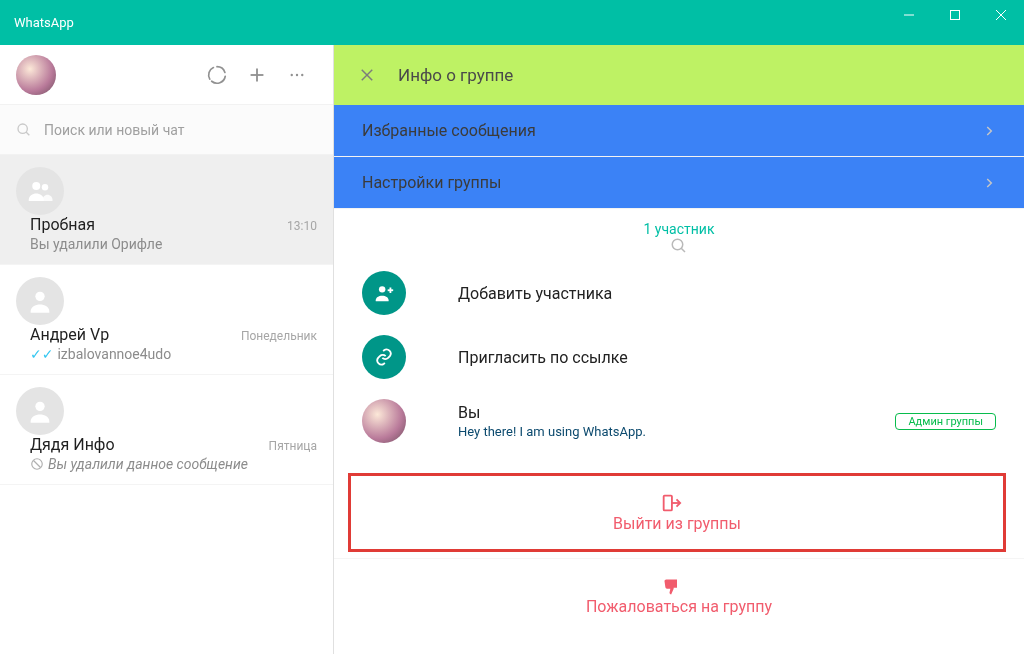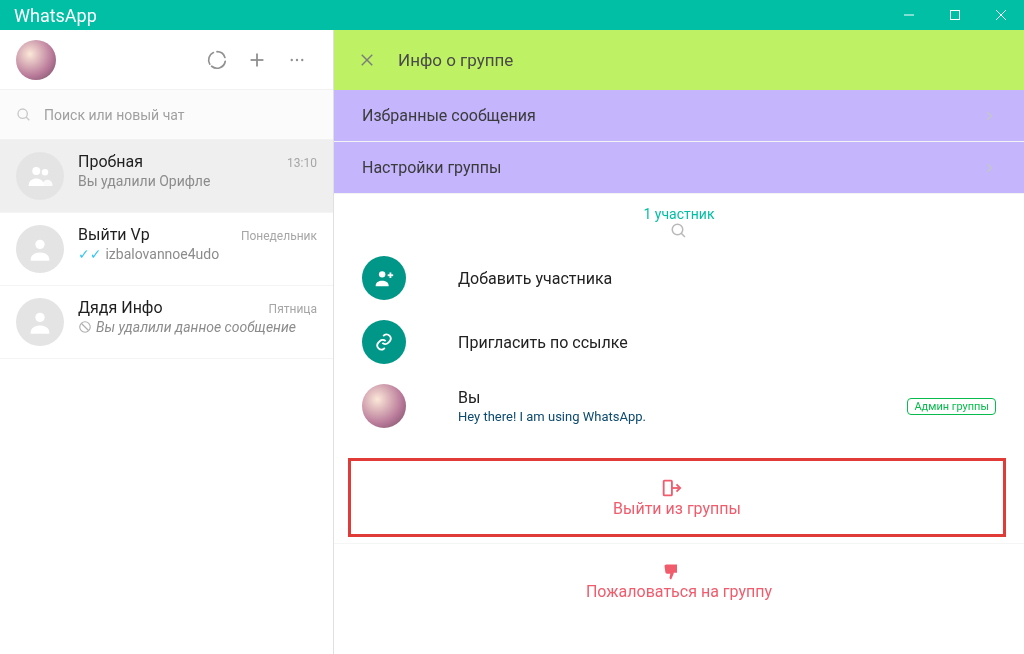--- a/index.html
+++ b/index.html
@@ -6,26 +6,26 @@
   body {
     font-family: "Segoe UI", -apple-system, Roboto, Arial, sans-serif;
     background: #f9f9f9;
     width: 1024px;
     height: 654px;
     overflow: hidden;
     color: #4a4a4a;
   }
   .window { width: 1024px; height: 654px; background: #fff; }
   .titlebar {
-    height: 30px;
+    height: 45px;
     background: #00bfa5;
     display: flex;
     align-items: center;
     color: #fff;
-    font-size: 18px;
+    font-size: 13px;
     padding-left: 14px;
     position: relative;
   }
   .win-controls {
     position: absolute;
     right: 0;
     top: 0;
     height: 30px;
     display: flex;
   }
@@ -59,21 +59,21 @@
     display: flex;
     align-items: center;
     background: #fbfbfb;
     padding: 0 16px;
     color: #a0a0a0;
     font-size: 14px;
     border-bottom: 1px solid #f2f2f2;
   }
   .search-row .sicon { width: 28px; display:flex; align-items:center; color:#c9c9c9;}
   .chat-item {
-    display: flex; padding: 12px 16px; border-bottom: 1px solid #f4f4f4;
+    display: flex; padding: 12px 16px; border-bottom: 1px solid #f4f4f4; flex-direction: column;
   }
   .chat-item.active { background: #efefef; }
   .chat-avatar {
     width: 48px; height: 48px; border-radius: 50%;
     background: #e4e4e4; flex-shrink: 0; display:flex; align-items:center; justify-content:center;
     color: #fff;
   }
   .chat-body { flex:1; margin-left: 14px; min-width: 0;}
   .chat-top { display:flex; justify-content: space-between; align-items: baseline;}
   .chat-name { font-size: 16px; color: #1f1f1f; }
@@ -84,21 +84,21 @@
   .chat-sub.italic { font-style: italic; }
 
   .content { flex: 1; display: flex; flex-direction: column; background: #fff;}
   .info-header {
     height: 60px; background: #bef264; display: flex; align-items: center;
     padding: 0 24px;
   }
   .info-header .close { color: #7c7c7c; width: 40px;}
   .info-header .title { font-size: 17px; color: #4a4a4a; }
   .scroll-area { flex:1; overflow-y: auto; background: #fff;}
-  .section-card { background: #c4b5fd; }
+  .section-card { background: #3b82f6; }
   .row-nav {
     display: flex; align-items: center; justify-content: space-between;
     padding: 16px 28px; font-size: 16px; color: #3b3b3b;
     border-top: 1px solid #f3f3f3;
   }
   .row-nav:first-child { border-top: none;}
   .chev { color: #c6c6c6; }
   .part-header {
     display:flex; align-items: center; justify-content: space-between;
     padding: 12px 28px 6px 28px; font-size: 14px; color: #00bfa5;
@@ -114,21 +114,21 @@
     flex-shrink: 0;
   }
   .part-avatar.user {
     background: radial-gradient(circle at 35% 35%, #fce8d8 0%, #b97a9a 60%, #6b4a5a 100%);
   }
   .part-text { margin-left: 18px; flex:1;}
   .part-name { font-size: 16px; color: #222; }
   .part-sub { font-size: 13px; color: #0c4a6e; margin-top: 2px;}
   .admin-badge {
     border: 1px solid #07bc4c; color:#07bc4c; font-size:11px;
-    padding: 1px 6px; border-radius: 4px;
+    padding: 1px 12px; border-radius: 4px;
   }
   .danger-row {
     display:flex; align-items: center; padding: 18px 28px;
     color: #f15c6d; font-size: 16px; background:#fff;
     border-top: 1px solid #f5f5f5;
     flex-direction: column;
   }
   .danger-row .dicon { width: 34px; display:flex;}
   .highlight-box {
     border: 3px solid #e03b36;
@@ -220,21 +220,21 @@
 
       <div class="chat-item">
         <div class="chat-avatar">
           <svg width="28" height="28" viewBox="0 0 24 24" fill="#ffffff">
               <circle cx="12" cy="8" r="4"></circle>
               <path d="M4 21c0-4 4-6 8-6s8 2 8 6v1H4z"></path>
             </svg>
         </div>
         <div class="chat-body">
           <div class="chat-top">
-            <span class="chat-name">Выйти Vp</span>
+            <span class="chat-name">Андрей Vp</span>
             <span class="chat-time">Понедельник</span>
           </div>
           <div class="chat-sub">
             <span class="check">✓✓</span>
             <span>izbalovannoe4udo</span>
           </div>
         </div>
       </div>
 
       <div class="chat-item">

